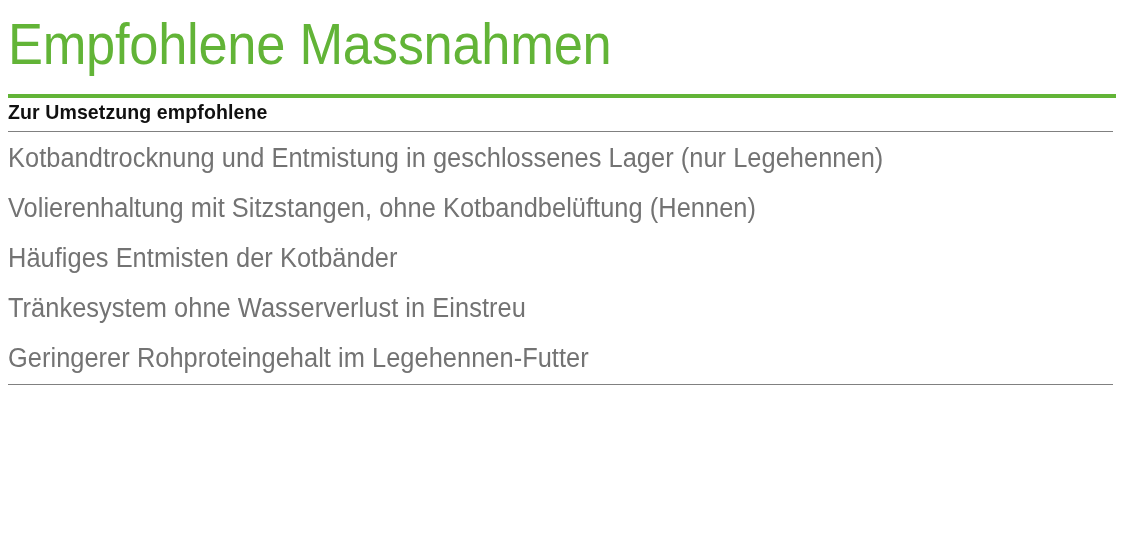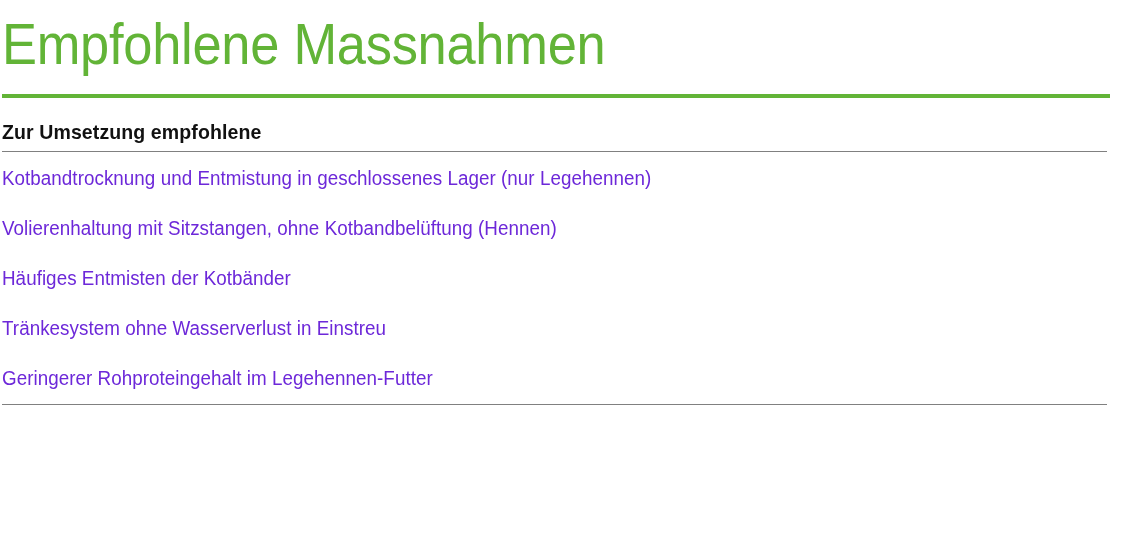--- a/index.html
+++ b/index.html
@@ -15,21 +15,21 @@
     font-family: "Liberation Sans", "DejaVu Sans", sans-serif;
     color: #1a1a1a;
     -webkit-font-smoothing: antialiased;
   }
 
   .page {
     position: relative;
     width: 1148px;
     height: 558px;
     box-sizing: border-box;
-    padding: 0 2px;
+    padding: 0 8px;
   }
 
   
   .title-block {
     padding-top: 8px;
   }
 
   .page-title {
     margin: 0;
     font-family: "Liberation Sans Narrow", "Liberation Sans", sans-serif;
@@ -45,21 +45,20 @@
 
   .title-rule {
     height: 4px;
     background: #62b437;
     width: 1108px;
     margin-top: 14px;
   }
 
   
   .measures {
-    margin-top: 20px;
     width: 1105px;
   }
 
   .measures-header {
     font-family: "Liberation Sans Narrow", "Liberation Sans", sans-serif;
     font-size: 21px;
     line-height: 27px;
     font-weight: 700;
     color: #111111;
     letter-spacing: 0.1px;
@@ -75,24 +74,24 @@
   }
 
   .measures-list {
     list-style: none;
     margin: 0;
     padding: 0;
   }
 
   .measure-row {
     font-family: "Liberation Sans Narrow", "Liberation Sans", sans-serif;
-    font-size: 20px;
+    font-size: 27px;
     line-height: 24px;
     font-weight: 400;
-    color: #6d28d9;
+    color: #737373;
     padding: 14px 0 12px 0;
     white-space: nowrap;
     letter-spacing: 0.05px;
   }
 
   .measure-row span {
     display: inline-block;
     transform: scaleX(0.94);
     transform-origin: left center;
   }

